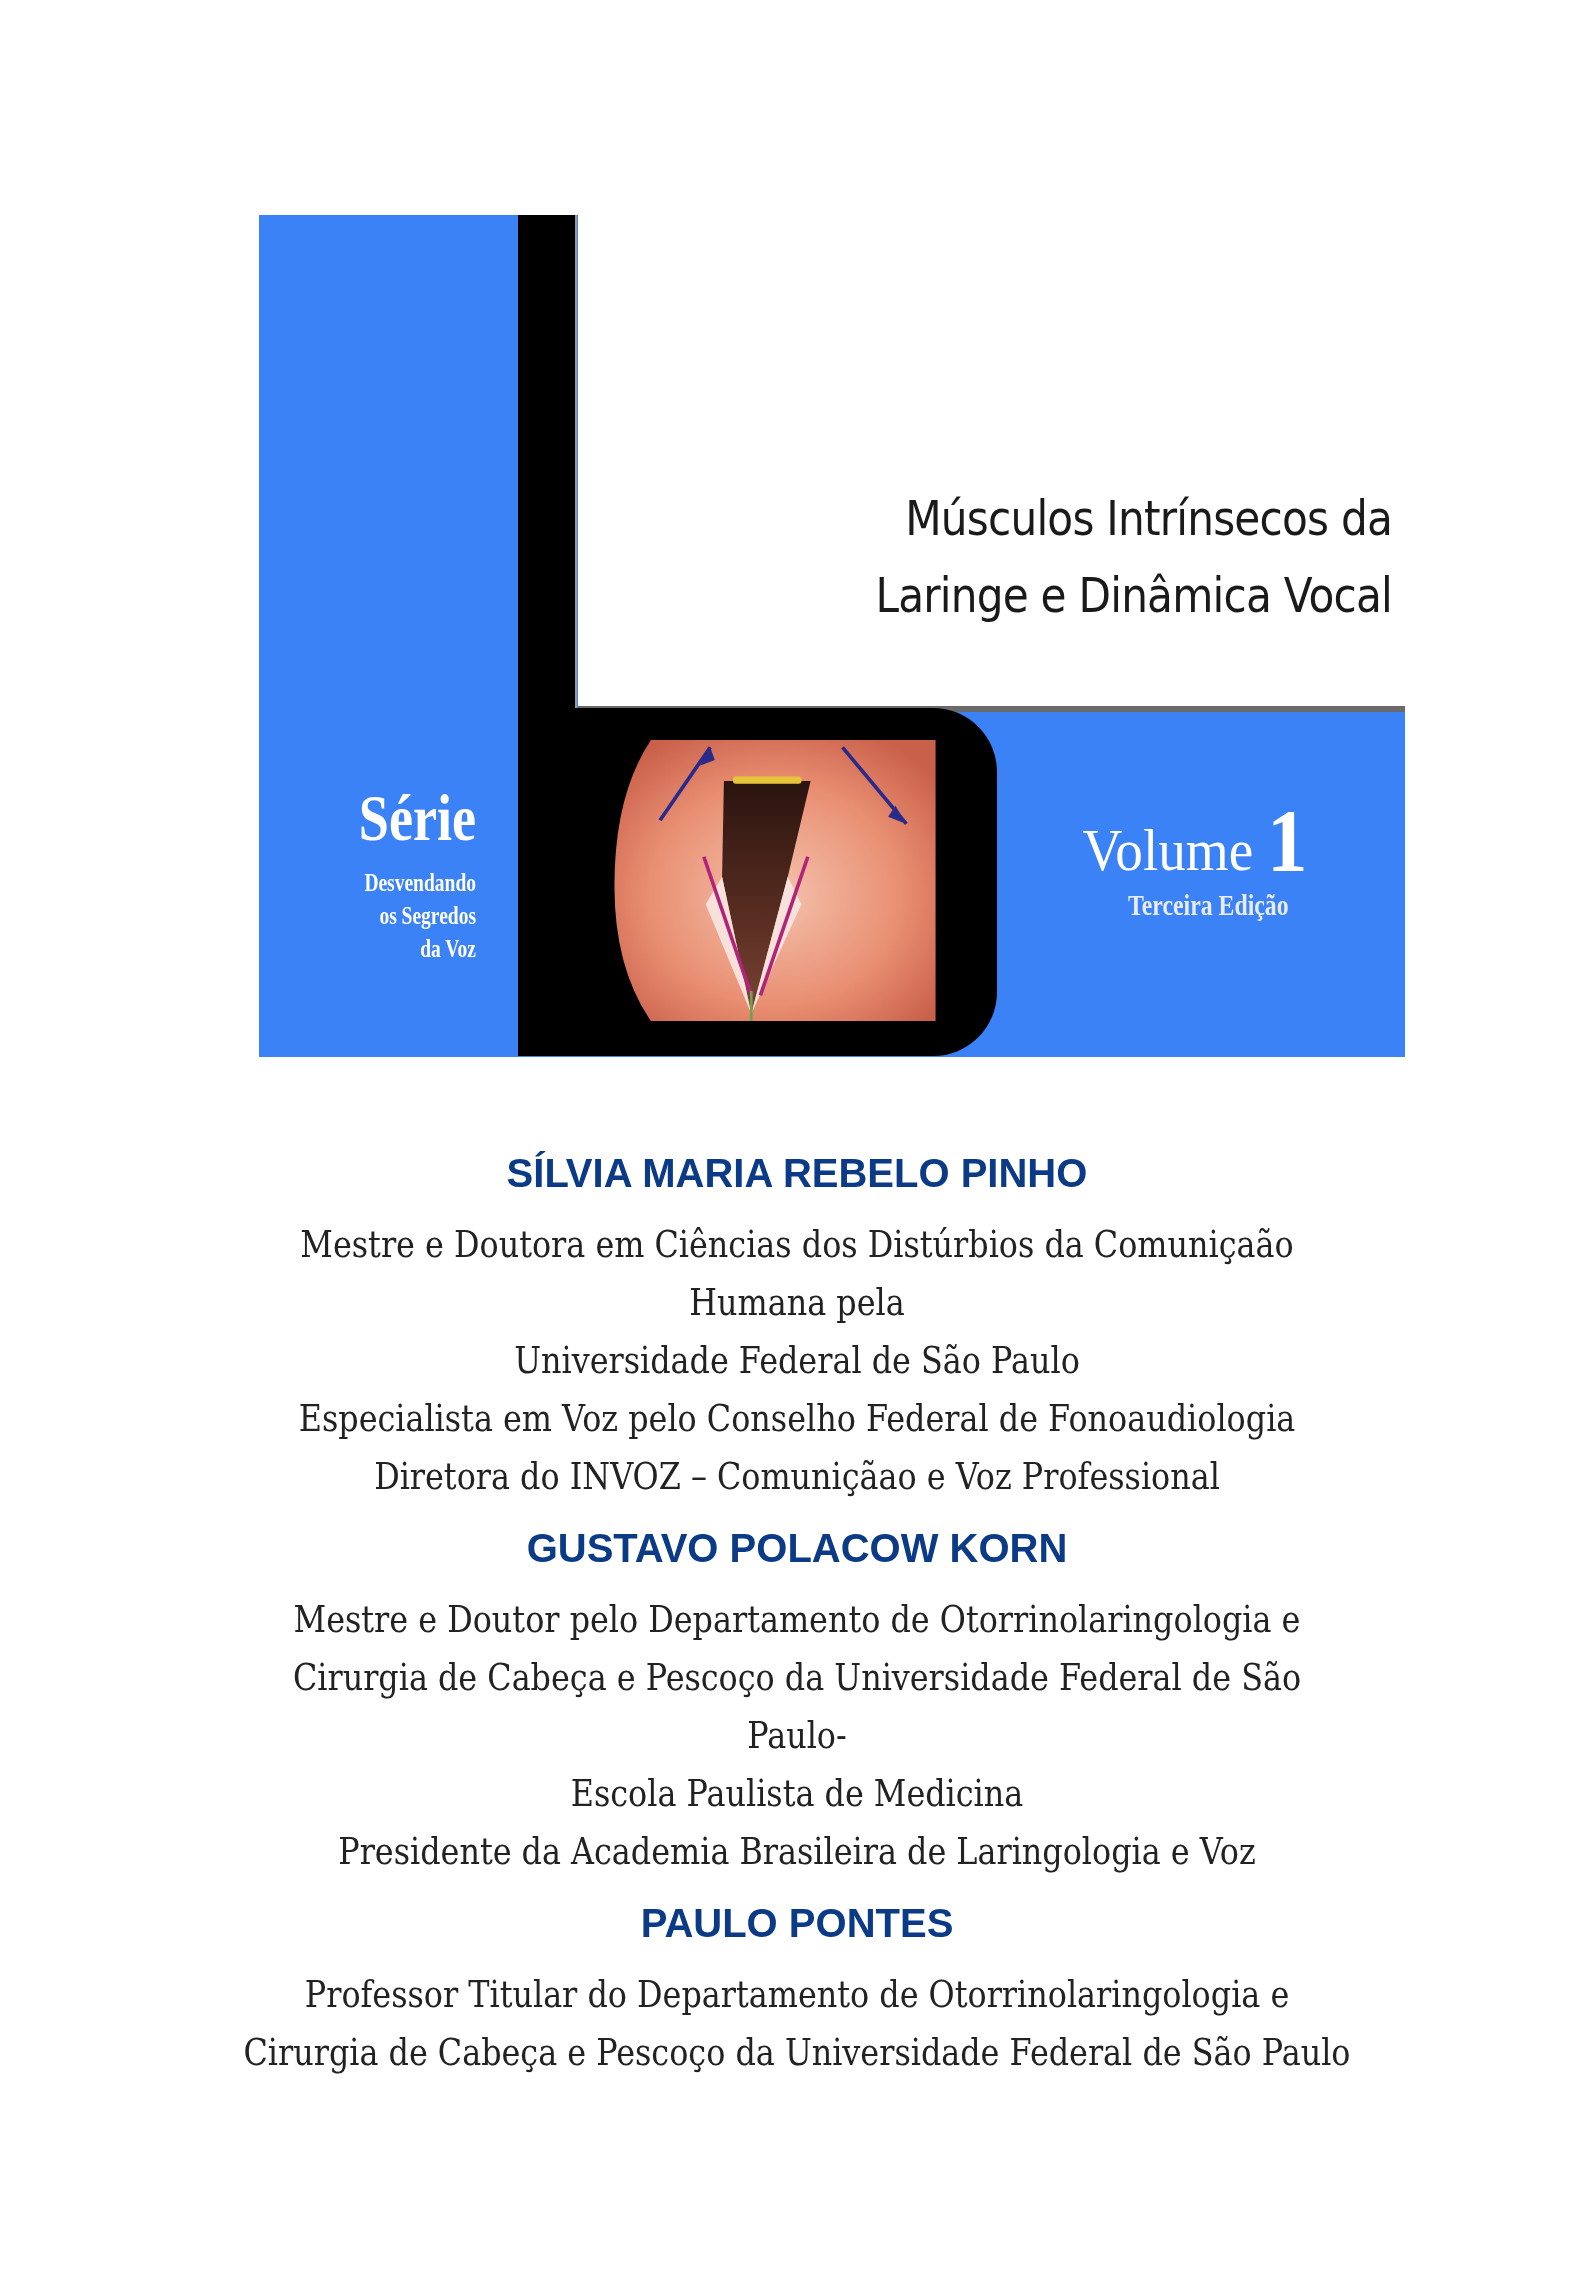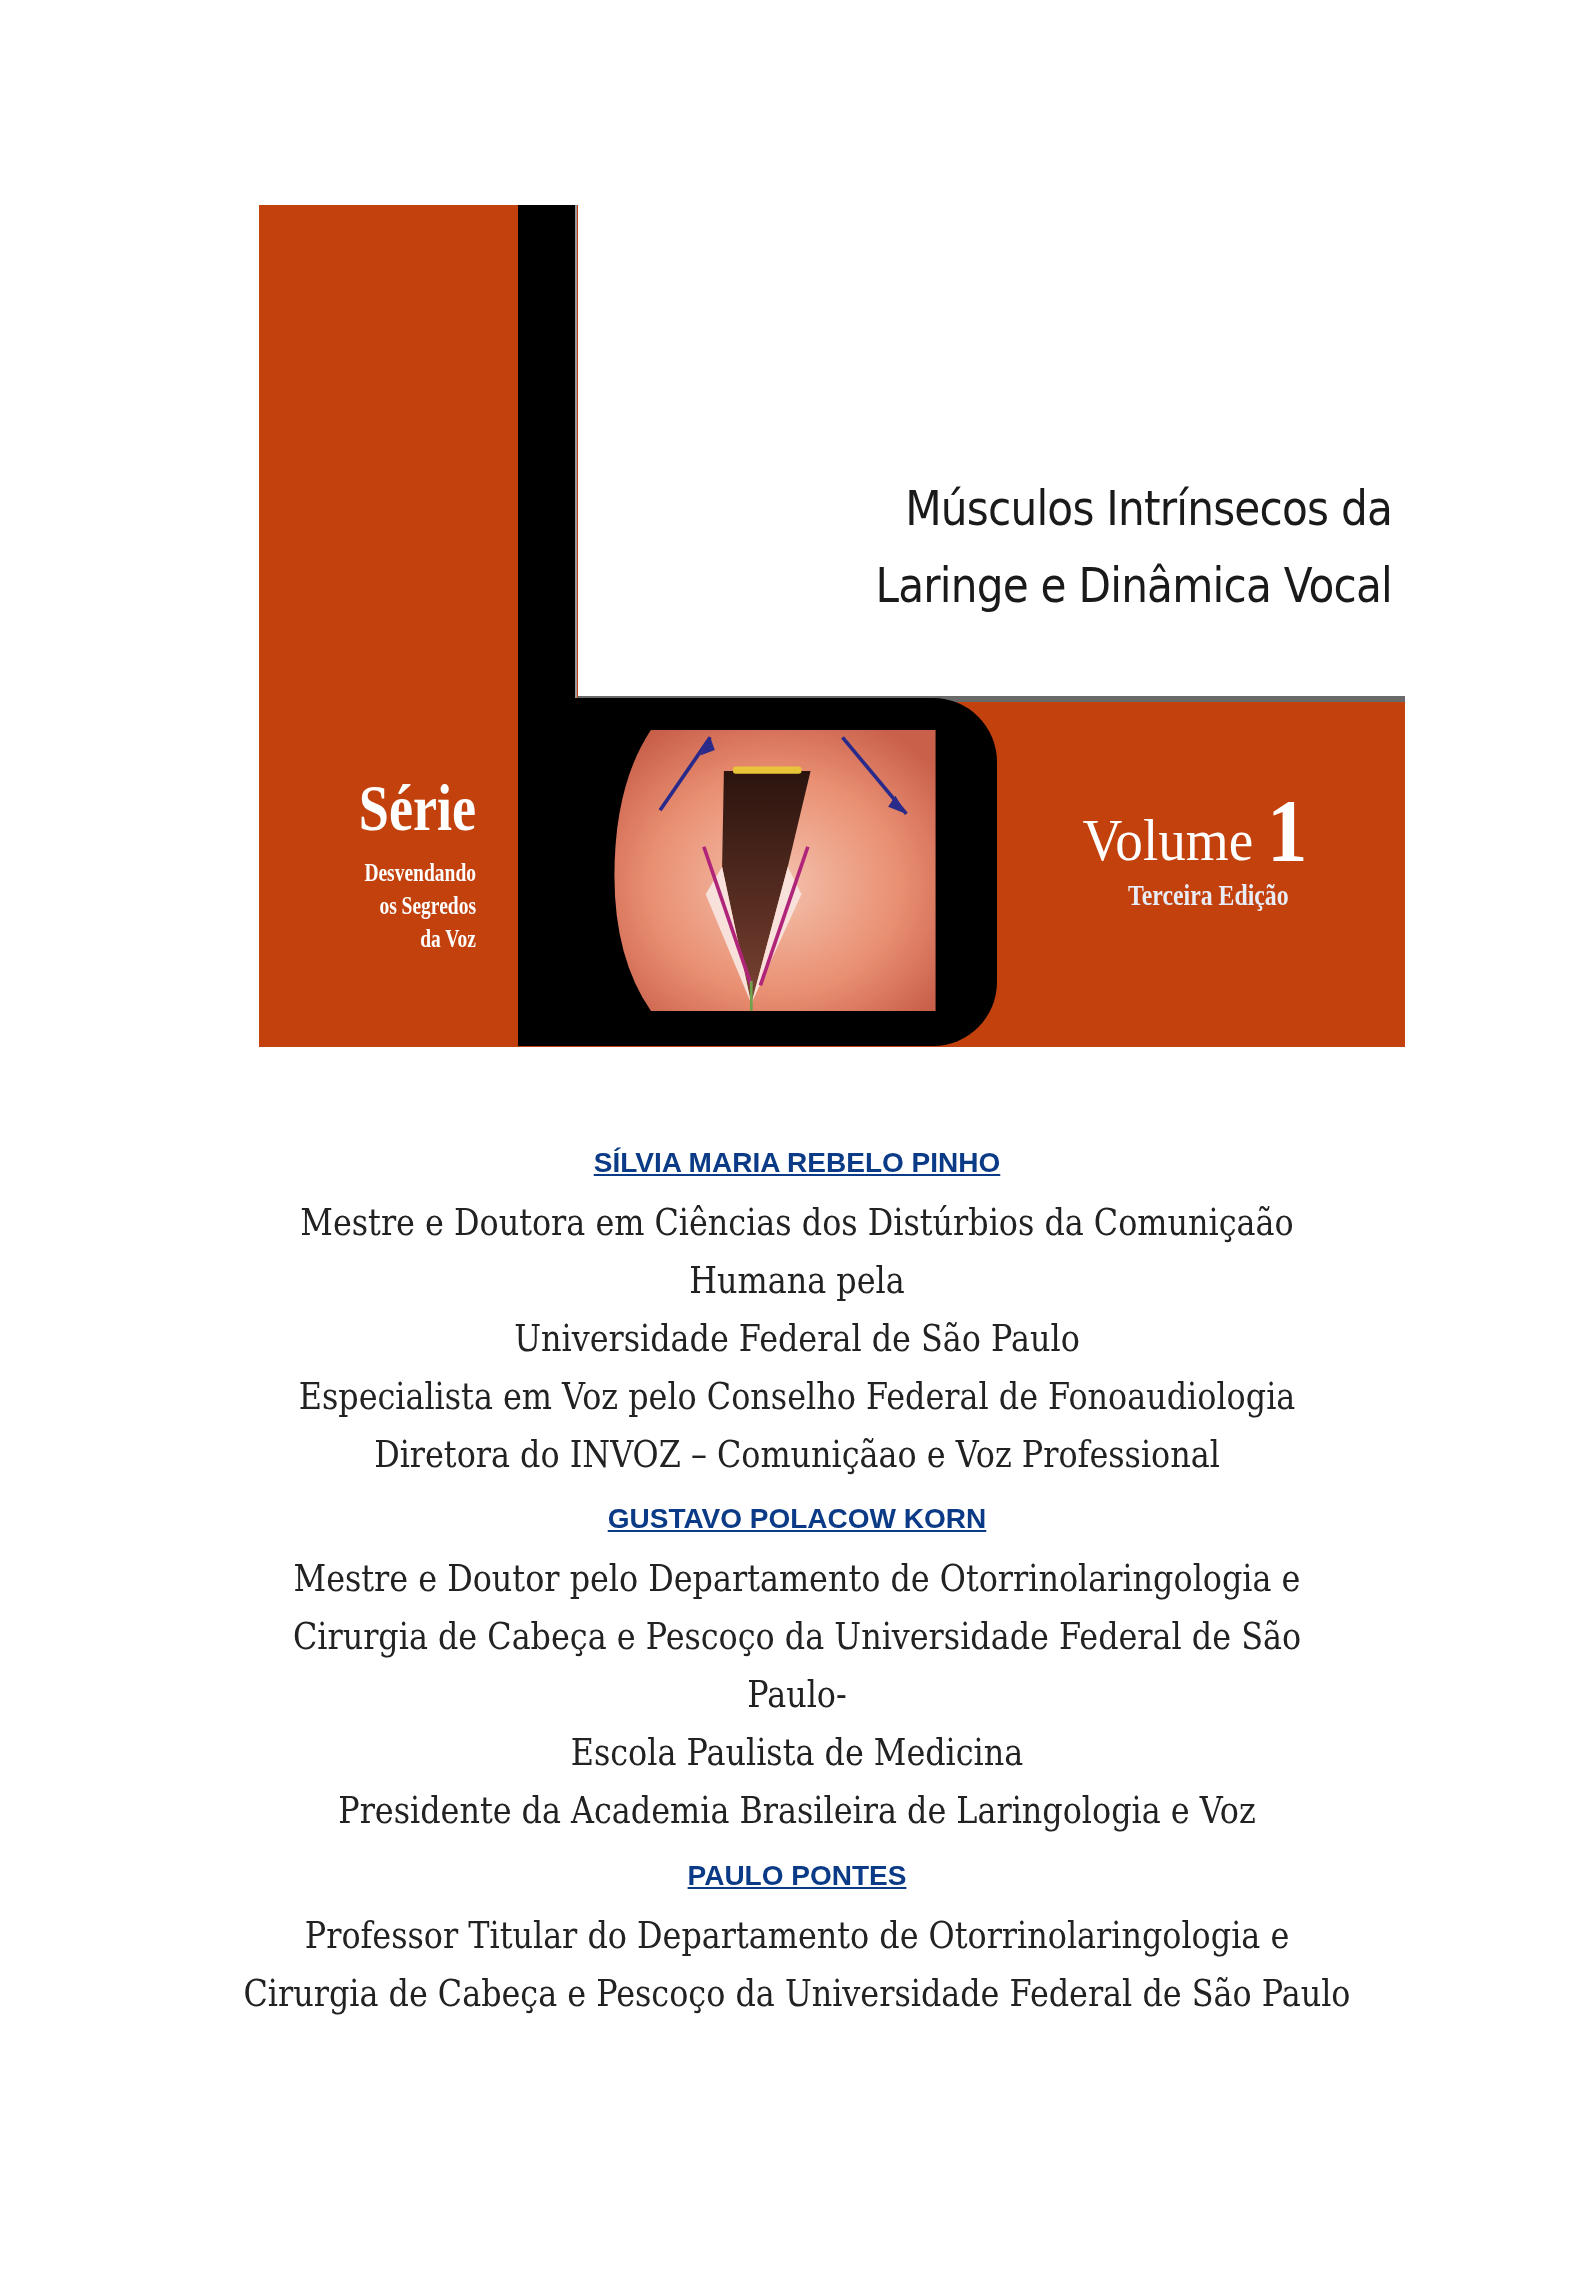--- a/index.html
+++ b/index.html
@@ -1,20 +1,20 @@
 <!DOCTYPE html>
 <html style="font-size:14.6px"><head>
 <meta charset="utf-8">
 <style>
   html, body { margin: 0; padding: 0; background: #ffffff; }
   body { width: 1594px; height: 2295px; position: relative; overflow: hidden; }
 
   .cover {
-    position: absolute; left: 259px; top: 205px; width: 1146px; height: 842px;
-    background: #c2410c; overflow: hidden;
+    position: absolute; left: 259px; top: 215px; width: 1146px; height: 842px;
+    background: #3b82f6; overflow: hidden;
   }
   .cover .white-panel {
     position: absolute; left: 319px; top: 0; width: 827px; height: 491px;
     background: #ffffff; border-bottom: 6.4px solid #6a6a6a;
   }
   .cover .black-bar {
     position: absolute; left: 259px; top: 0; width: 59px; height: 497px;
     background: #000000; border-right: 2.7px solid #9a9a9a; box-sizing: border-box;
   }
   .cover .black-frame {
@@ -46,21 +46,21 @@
     position: absolute; left: 355px; top: 525px; width: 322px; height: 281px;
     overflow: hidden;
   }
   .photo svg { display: block; }
 
   .credits {
     position: absolute; left: 0; top: 1131px; width: 1594px; text-align: center;
   }
   .author-name {
     font-family: "Liberation Sans", sans-serif; font-weight: bold;
-    color: #0b3a86; font-size: 28px; line-height: 55px; margin: 4px; text-decoration: underline;
+    color: #0b3a86; font-size: 40px; line-height: 55px; margin: 15px;
   }
   .author-line {
     font-family: "DejaVu Serif", serif; color: #222222;
     font-size: 37px; line-height: 58px; margin: 0;
     transform: scaleX(0.86); transform-origin: center;
   }
   .author-block { margin-bottom: 7.3px; }
 </style>
 </head>
 <body>

